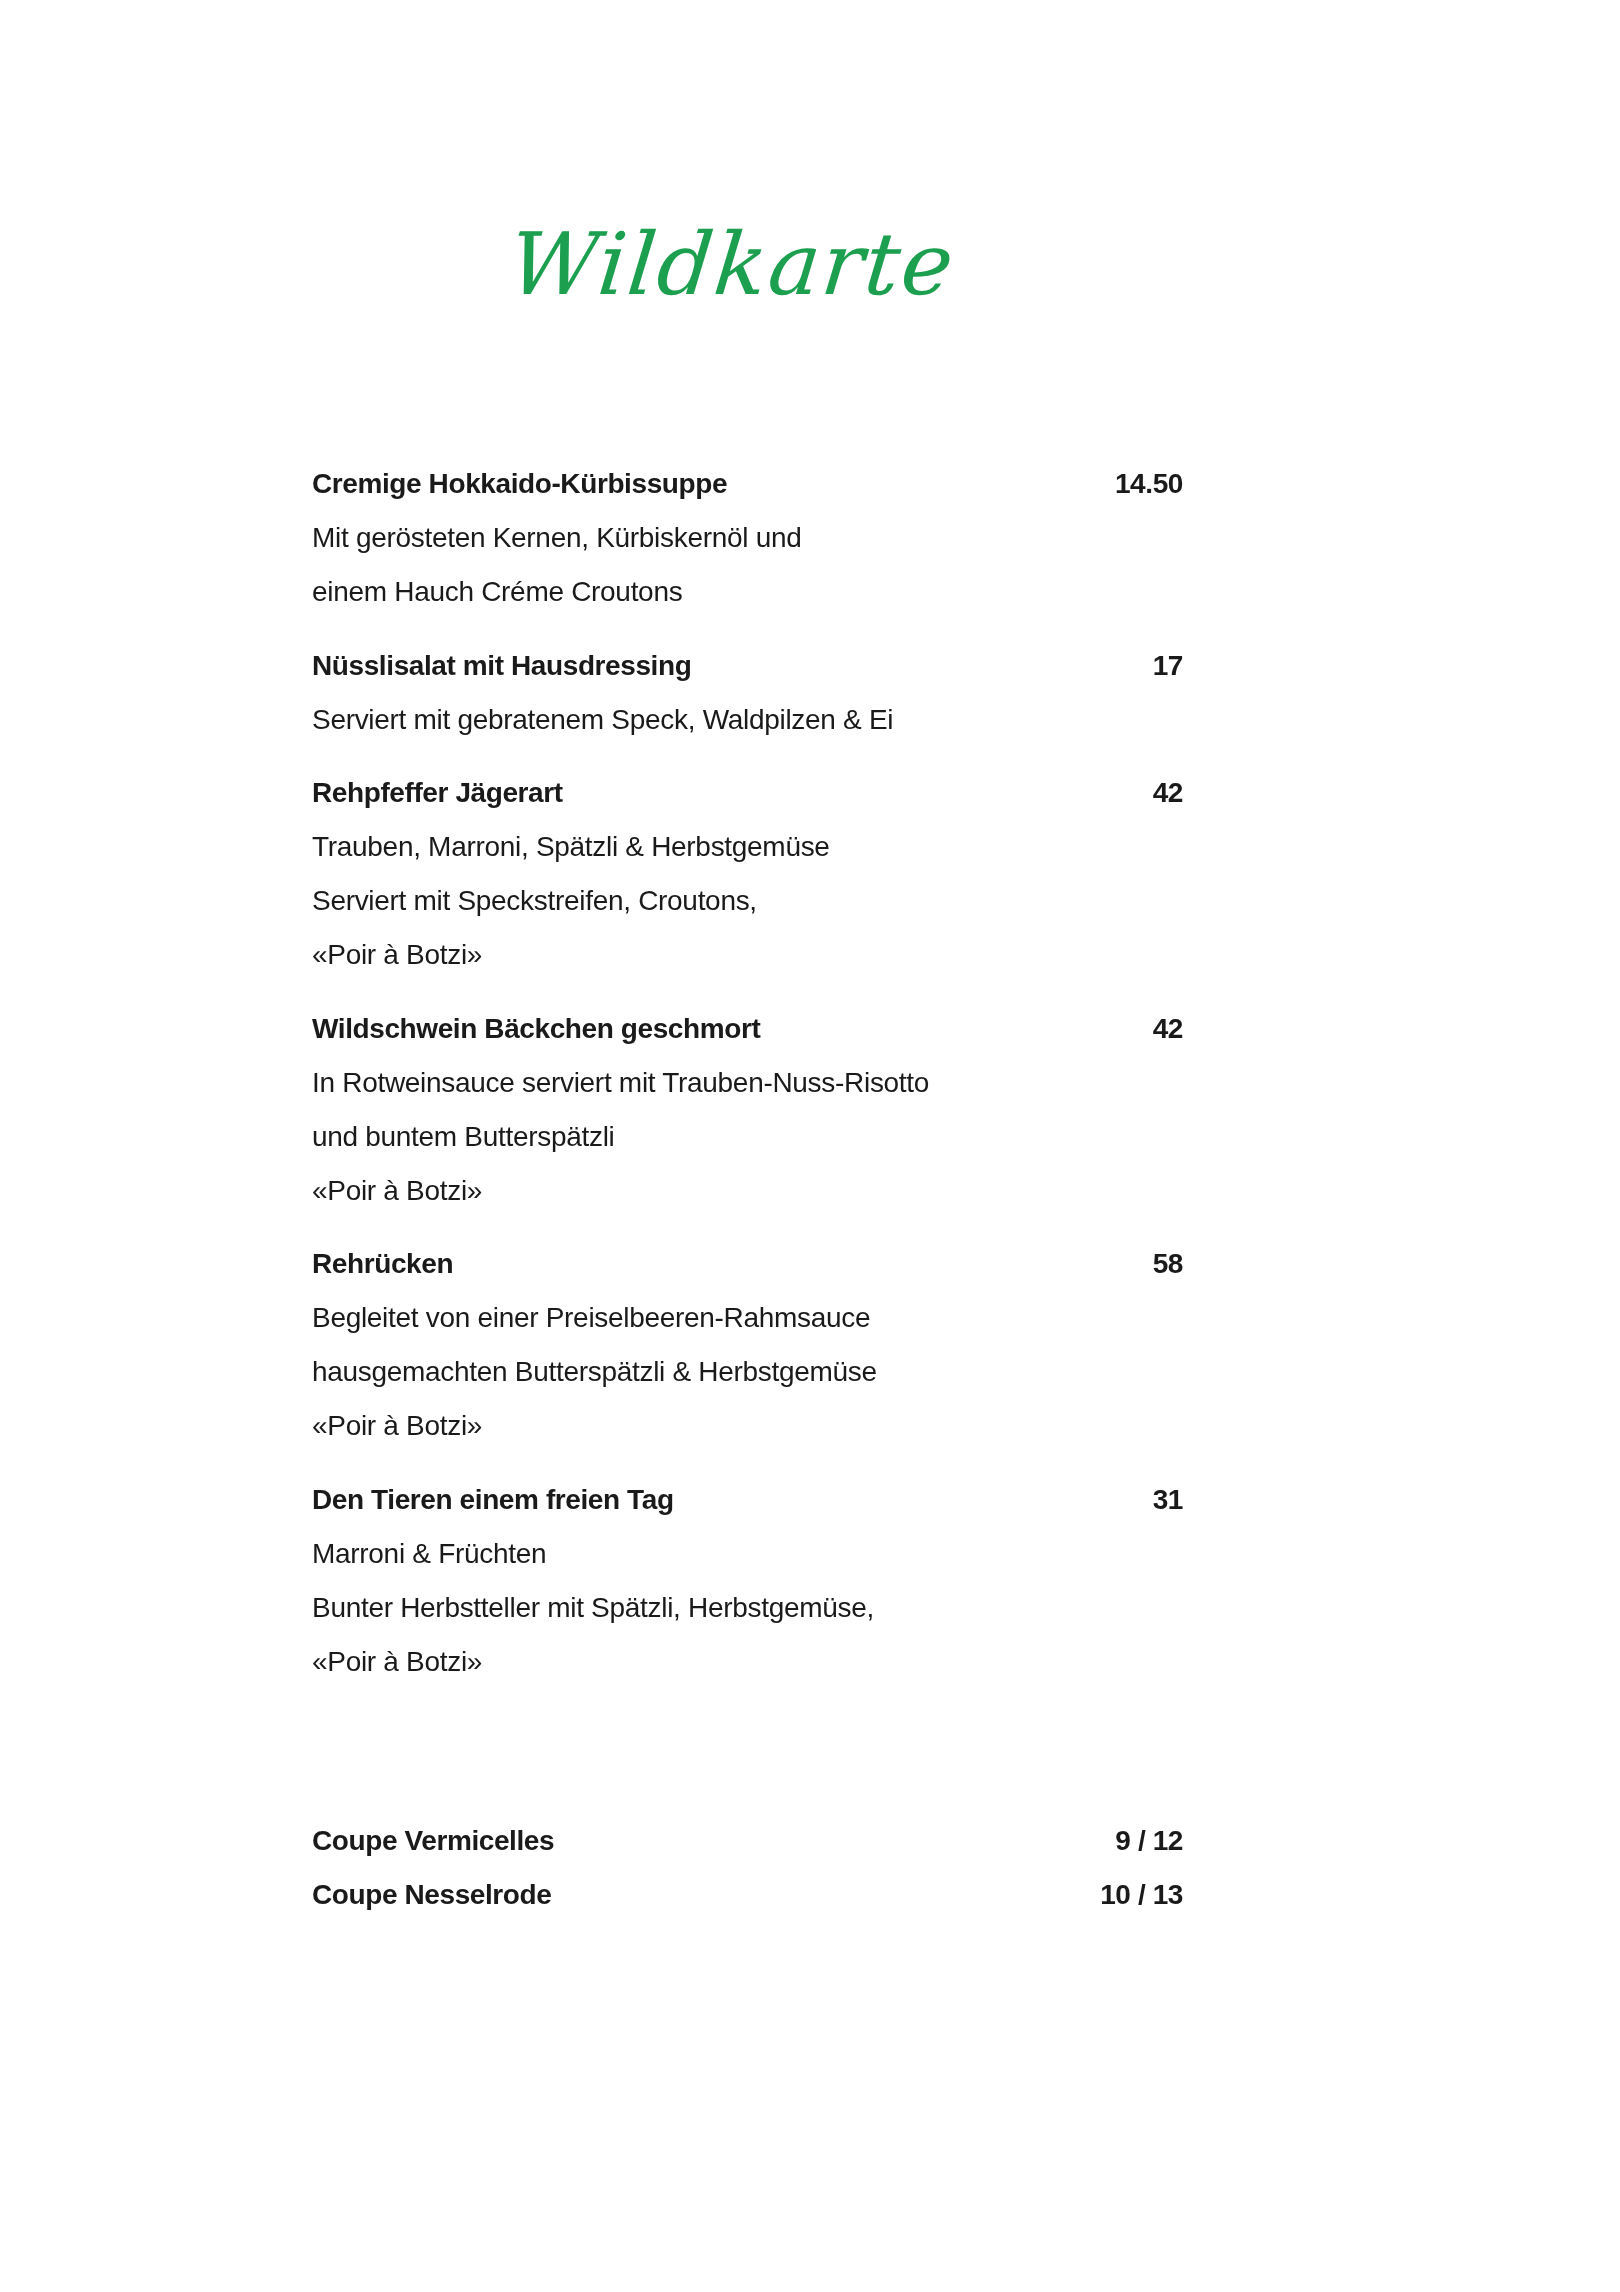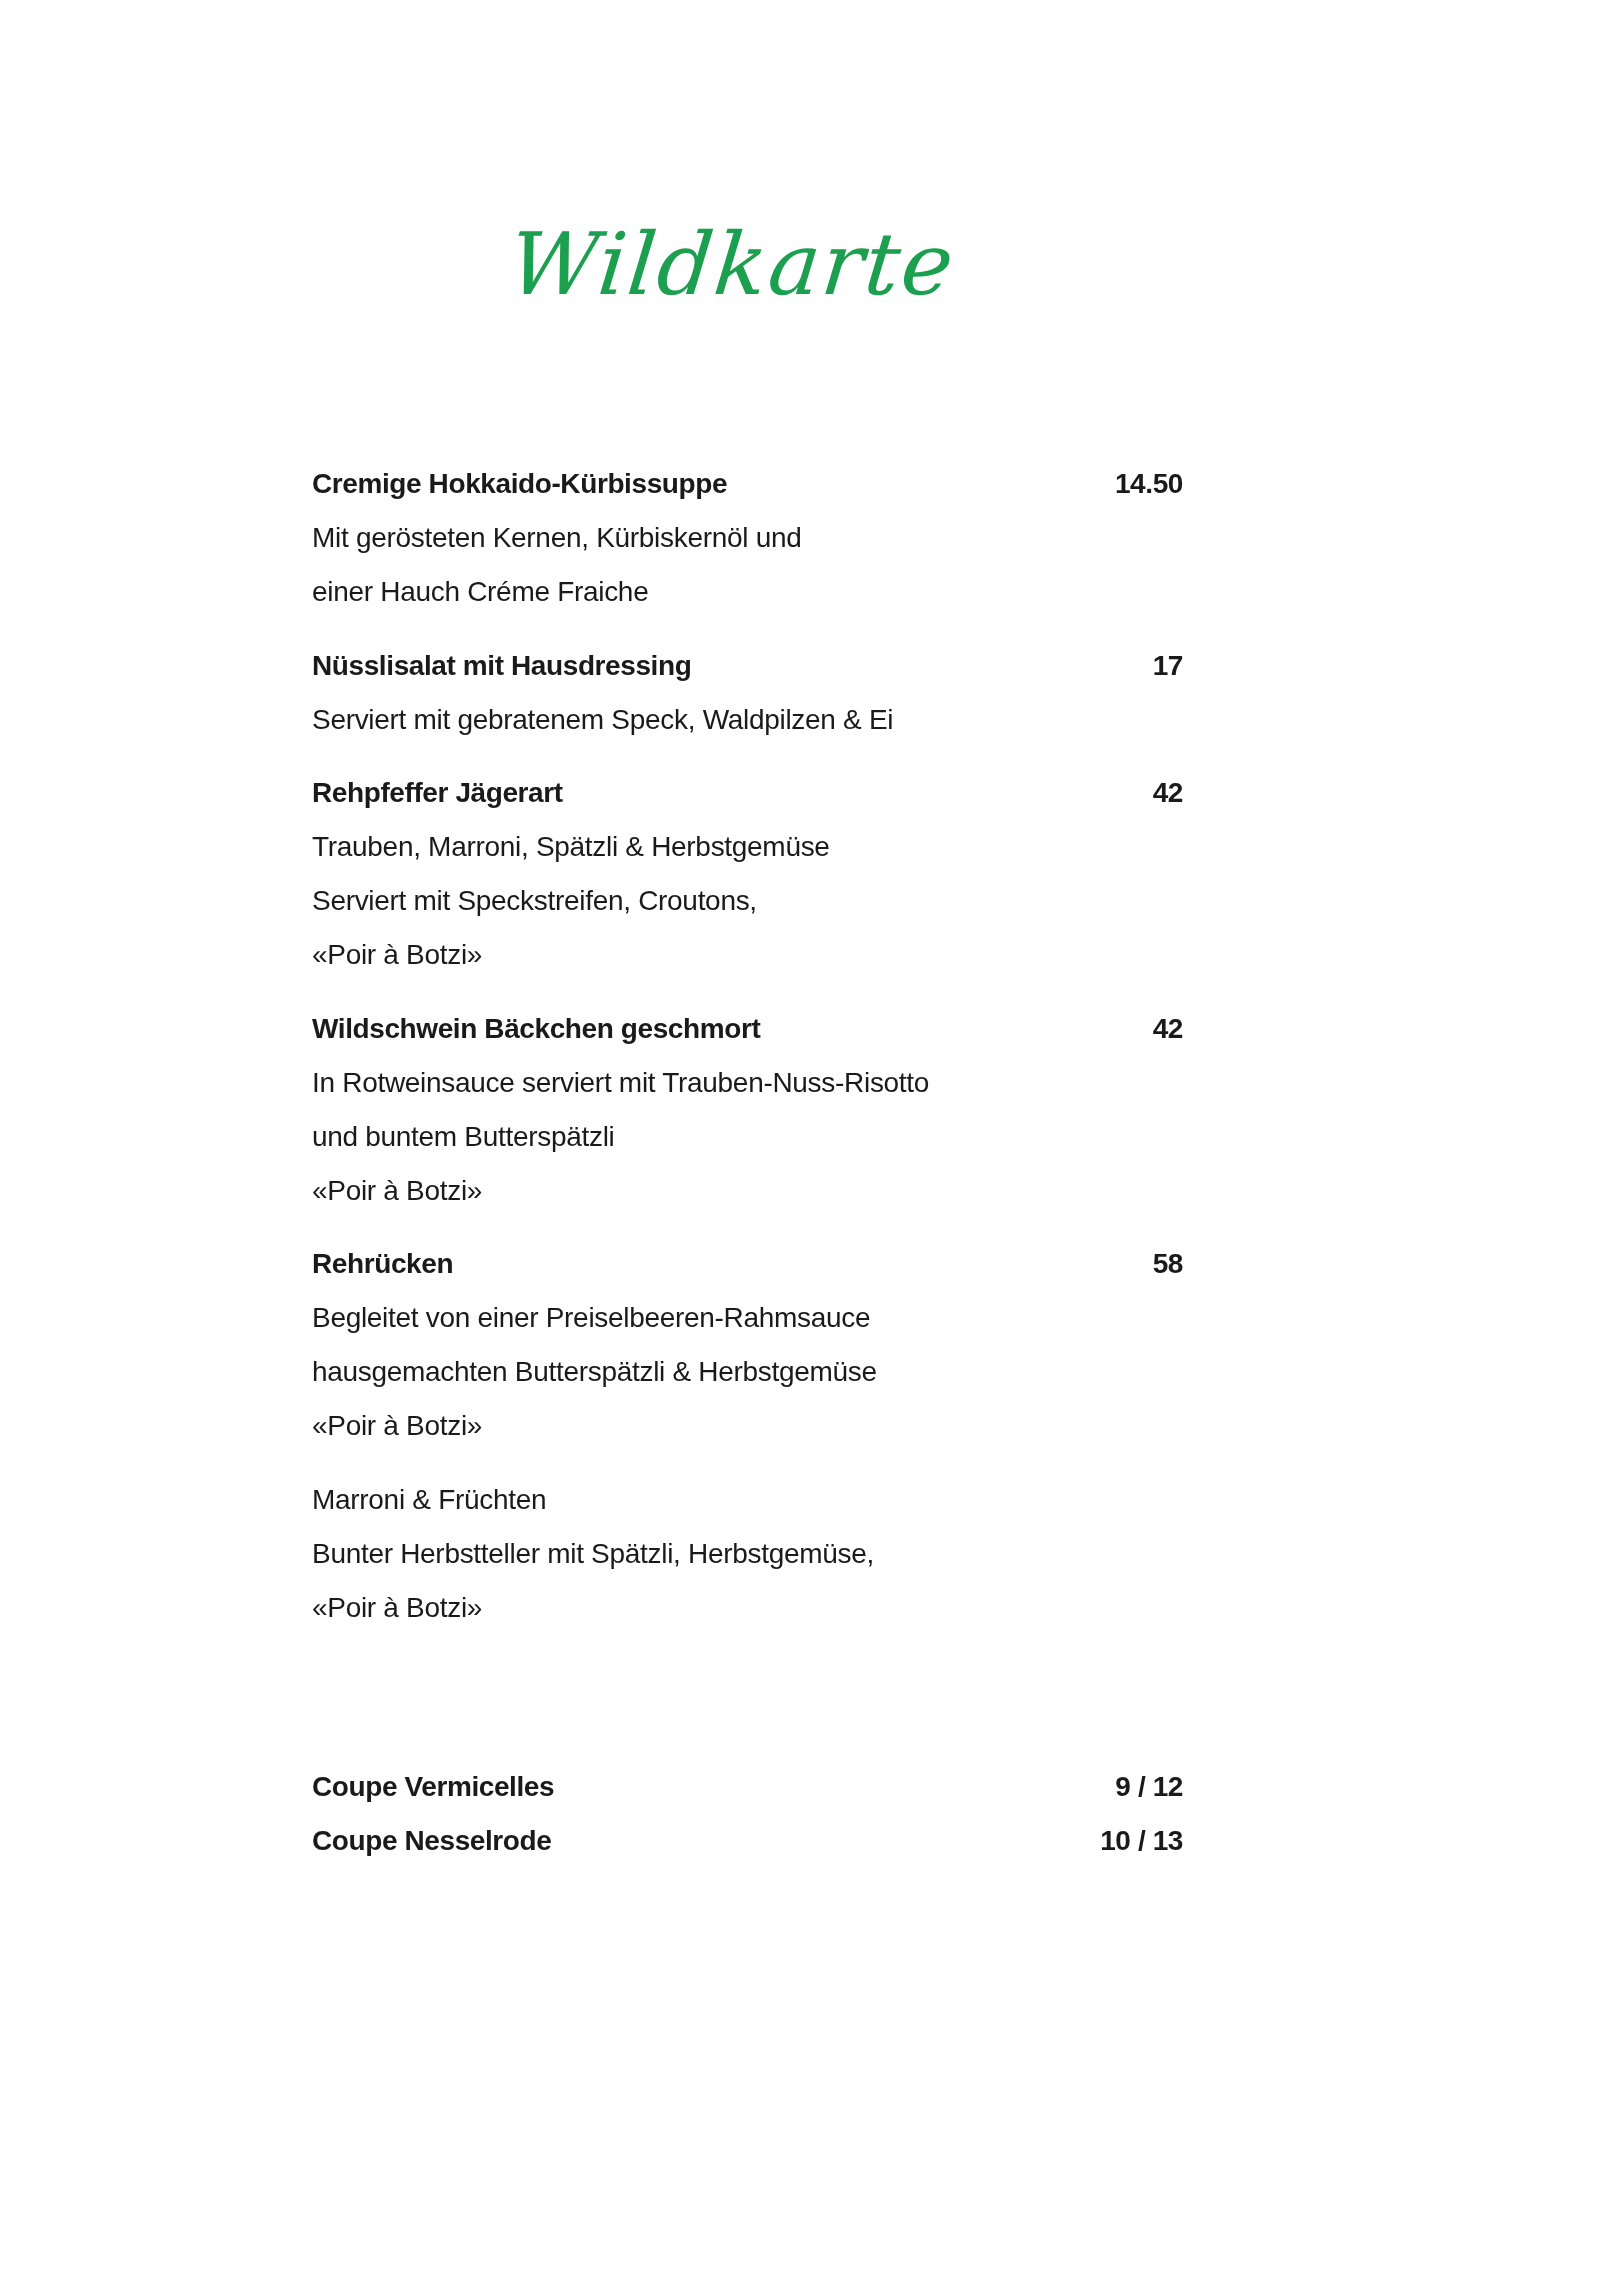--- a/index.html
+++ b/index.html
@@ -73,21 +73,21 @@
   <div class="menu-title" style="color: rgb(28, 160, 80);">Wildkarte</div>
 
   <div class="menu">
 
     <div class="menu-item">
       <div class="line item-header">
         <span class="item-name">Cremige Hokkaido-Kürbissuppe</span>
         <span class="item-price">14.50</span>
       </div>
       <div class="line">Mit gerösteten Kernen, Kürbiskernöl und</div>
-      <div class="line">einer Hauch Créme Fraiche</div>
+      <div class="line">einem Hauch Créme Croutons</div>
     </div>
 
     <div class="menu-item">
       <div class="line item-header">
         <span class="item-name">Nüsslisalat mit Hausdressing</span>
         <span class="item-price">17</span>
       </div>
       <div class="line">Serviert mit gebratenem Speck, Waldpilzen &amp; Ei</div>
     </div>
 
@@ -115,20 +115,24 @@
       <div class="line item-header">
         <span class="item-name">Rehrücken</span>
         <span class="item-price">58</span>
       </div>
       <div class="line">Begleitet von einer Preiselbeeren-Rahmsauce</div>
       <div class="line">hausgemachten Butterspätzli &amp; Herbstgemüse</div>
       <div class="line">«Poir à Botzi»</div>
     </div>
 
     <div class="menu-item">
+      <div class="line item-header">
+        <span class="item-name">Den Tieren einem freien Tag</span>
+        <span class="item-price">31</span>
+      </div>
       <div class="line">Marroni &amp; Früchten</div>
       <div class="line">Bunter Herbstteller mit Spätzli, Herbstgemüse,</div>
       <div class="line">«Poir à Botzi»</div>
     </div>
 
     <div class="desserts">
       <div class="dessert-row">
         <span class="item-name">Coupe Vermicelles</span>
         <span class="item-price">9 / 12</span>
       </div>

